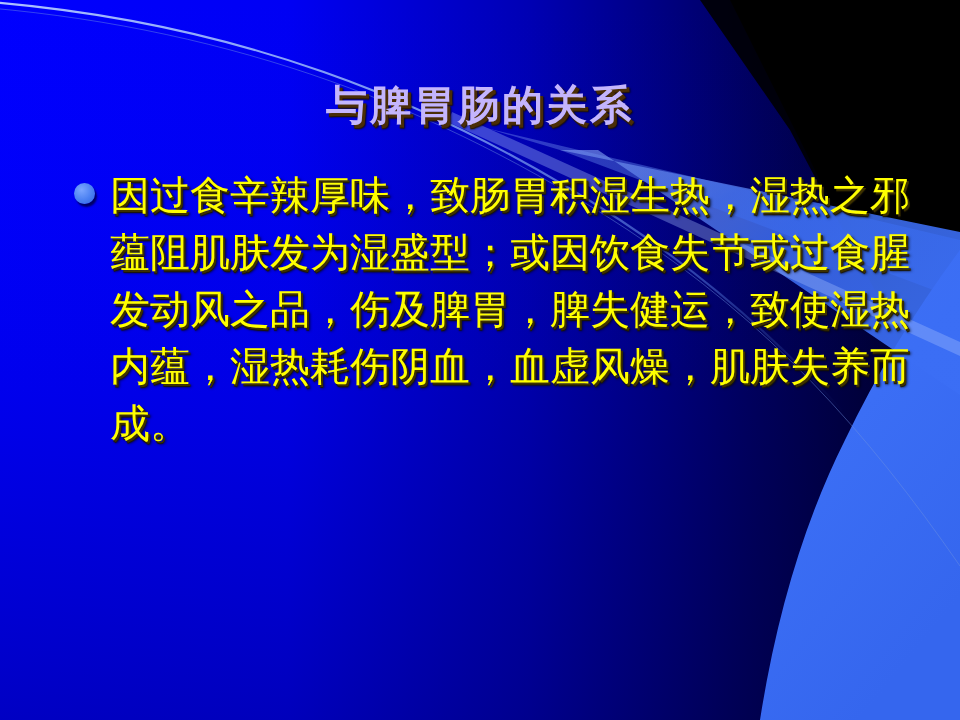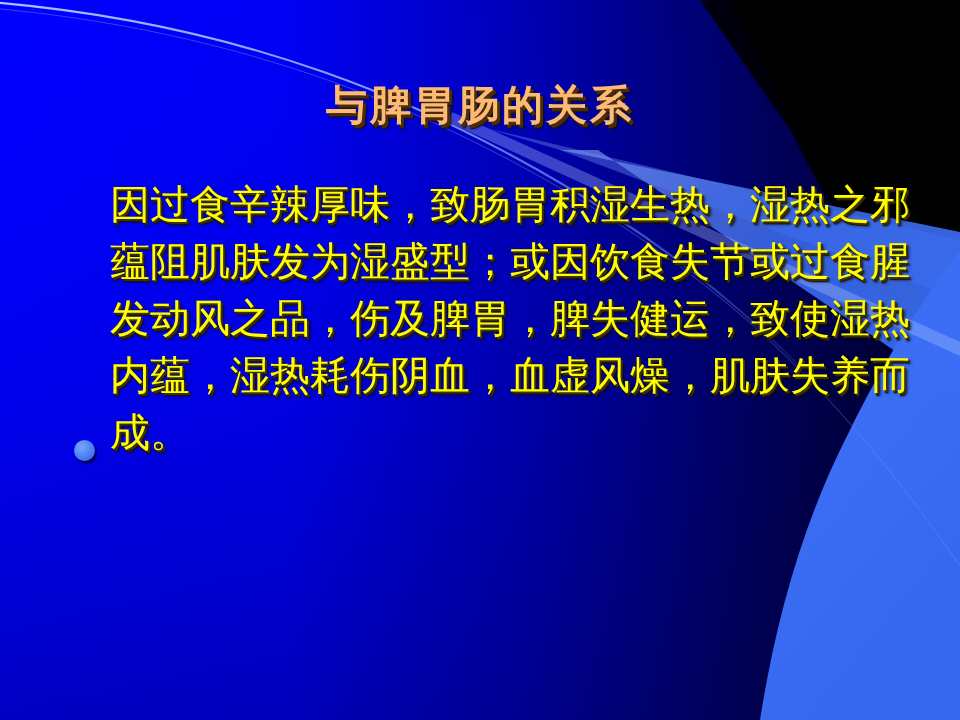--- a/index.html
+++ b/index.html
@@ -33,38 +33,38 @@
     width: 960px;
     text-align: center;
     z-index: 10;
   }
   #title-text {
     display: inline-block;
     font-family: "DejaVu Sans", "Liberation Sans", sans-serif;
     font-size: 41px;
     font-weight: bold;
     letter-spacing: 3px;
-    color: #fdba74;
+    color: #c4b5fd;
     text-shadow:
        3px 3px 0 #4a2d06,
        3px 4px 1px #2d1a02,
        4px 4px 2px rgba(0,0,0,0.75);
     line-height: 1.15;
     white-space: nowrap;
   }
 
   
   #body-block {
     position: absolute;
     left: 74px;
-    top: 176px;
+    top: 167px;
     width: 870px;
     z-index: 10;
     display: flex;
-    align-items: flex-end;
+    align-items: flex-start;
   }
   #bullet-wrap {
     flex: 0 0 auto;
     width: 36px;
     padding-top: 16px;
   }
   #bullet-dot {
     width: 21px;
     height: 21px;
     border-radius: 50%;

